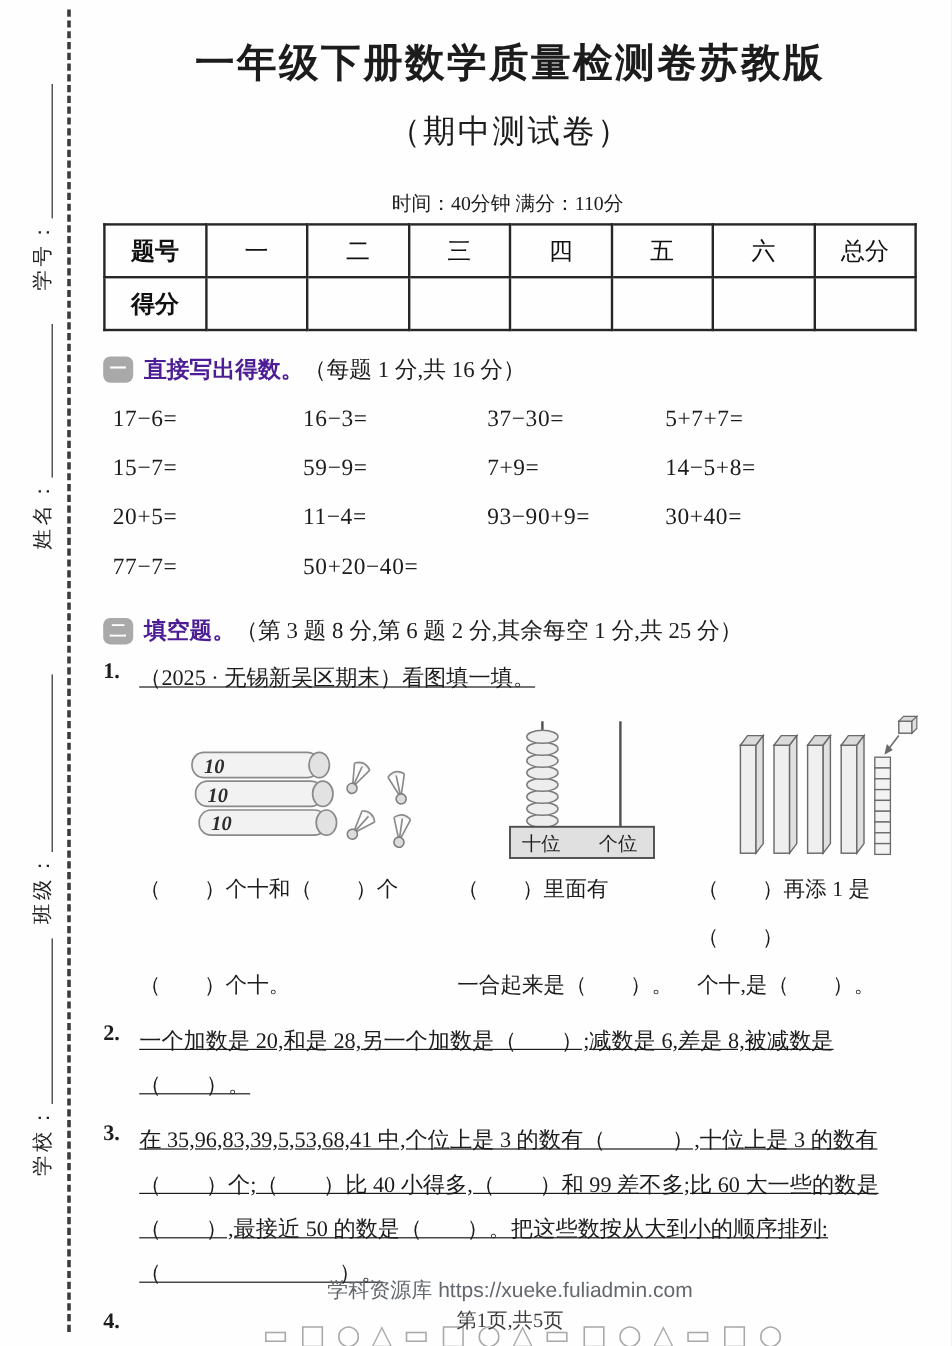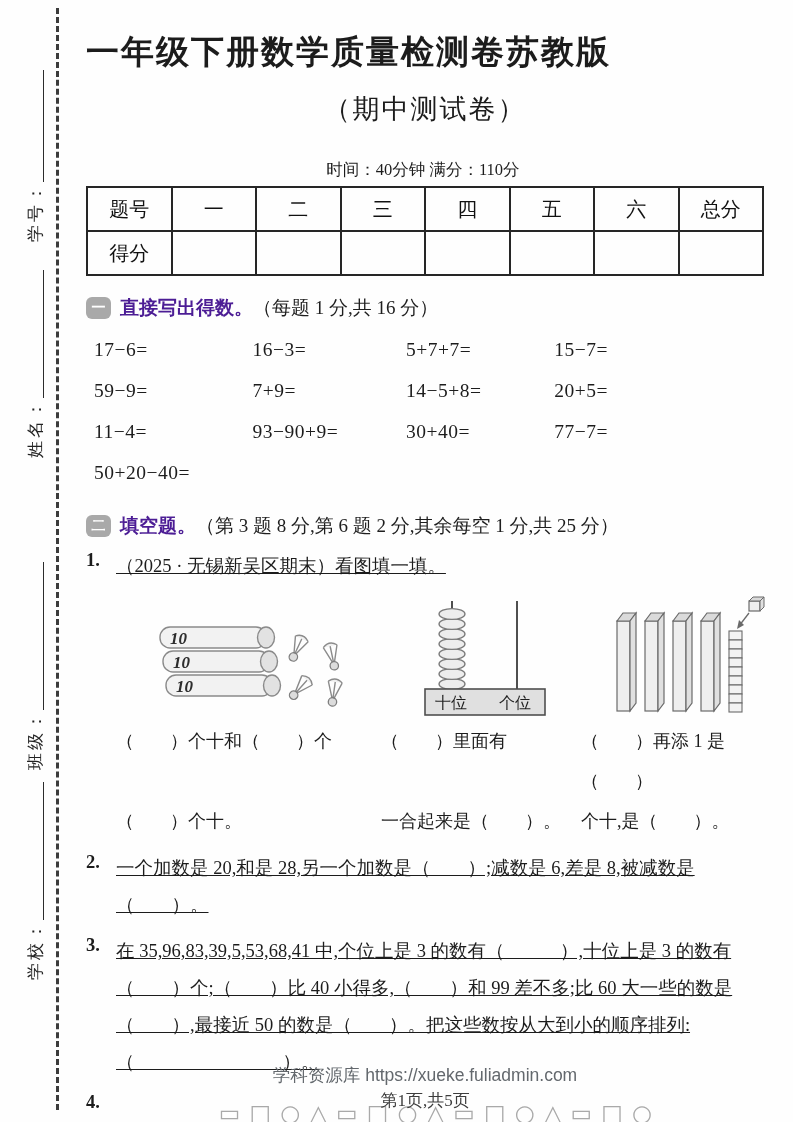--- a/index.html
+++ b/index.html
@@ -22,31 +22,31 @@
     display:inline-block; border-bottom:1.6px solid #2c2c2c; height:1.05em;
     vertical-align:-3px;
   }
   #ml-0 { top:242px; } #ml-0 .mline { width:112px; }
   #ml-1 { top:458px; } #ml-1 .mline { width:128px; }
   #ml-2 { top:770px; } #ml-2 .mline { width:148px; }
   #ml-3 { top:980px; } #ml-3 .mline { width:138px; }
 
   
   .content { position:absolute; left:86px; top:0; width:678px; }
-  .title { margin-top:30px; text-align:left; font-size:33px; font-weight:bold; letter-spacing:2px; }
+  .title { margin-top:30px; text-align:center; font-size:33px; font-weight:bold; letter-spacing:2px; }
   .subtitle { margin-top:16px; text-align:center; font-size:27px; font-weight:normal; letter-spacing:2px; }
   .meta { margin-top:32px; text-align:center; font-size:16.5px; padding-right:4px; }
 
   
   table.score { width:100%; border-collapse:collapse; margin-top:5px; table-layout:fixed; }
   table.score td {
     border:2.2px solid #262626; height:44px; text-align:center;
     font-size:20px; color:#111;
   }
-  table.score td.lab { font-weight:normal; }
+  table.score td.lab { font-weight:bold; }
 
   
   .sec-head { display:flex; align-items:center; margin-top:19px; font-size:19px; }
   .badge {
     flex:0 0 auto; width:25px; height:22px; margin-right:9px; border-radius:6px;
     background:#a9a9a9; color:#fff; font-size:14px; font-weight:bold;
     display:flex; align-items:center; justify-content:center;
   }
   .sec-title { font-weight:bold; color:#4c1d95; }
   .sec-note { color:#1e1e1e; }
@@ -132,20 +132,21 @@
 
     <div class="sec-head">
       <span class="badge">一</span>
       <span class="sec-title">直接写出得数。</span>
       <span class="sec-note">（每题 1 分,共 16 分）</span>
     </div>
 
     <div class="calc-grid">
       <div>17−6=</div>
       <div>16−3=</div>
+      <div>37−30=</div>
       <div>5+7+7=</div>
       <div>15−7=</div>
       <div>59−9=</div>
       <div>7+9=</div>
       <div>14−5+8=</div>
       <div>20+5=</div>
       <div>11−4=</div>
       <div>93−90+9=</div>
       <div>30+40=</div>
       <div>77−7=</div>

